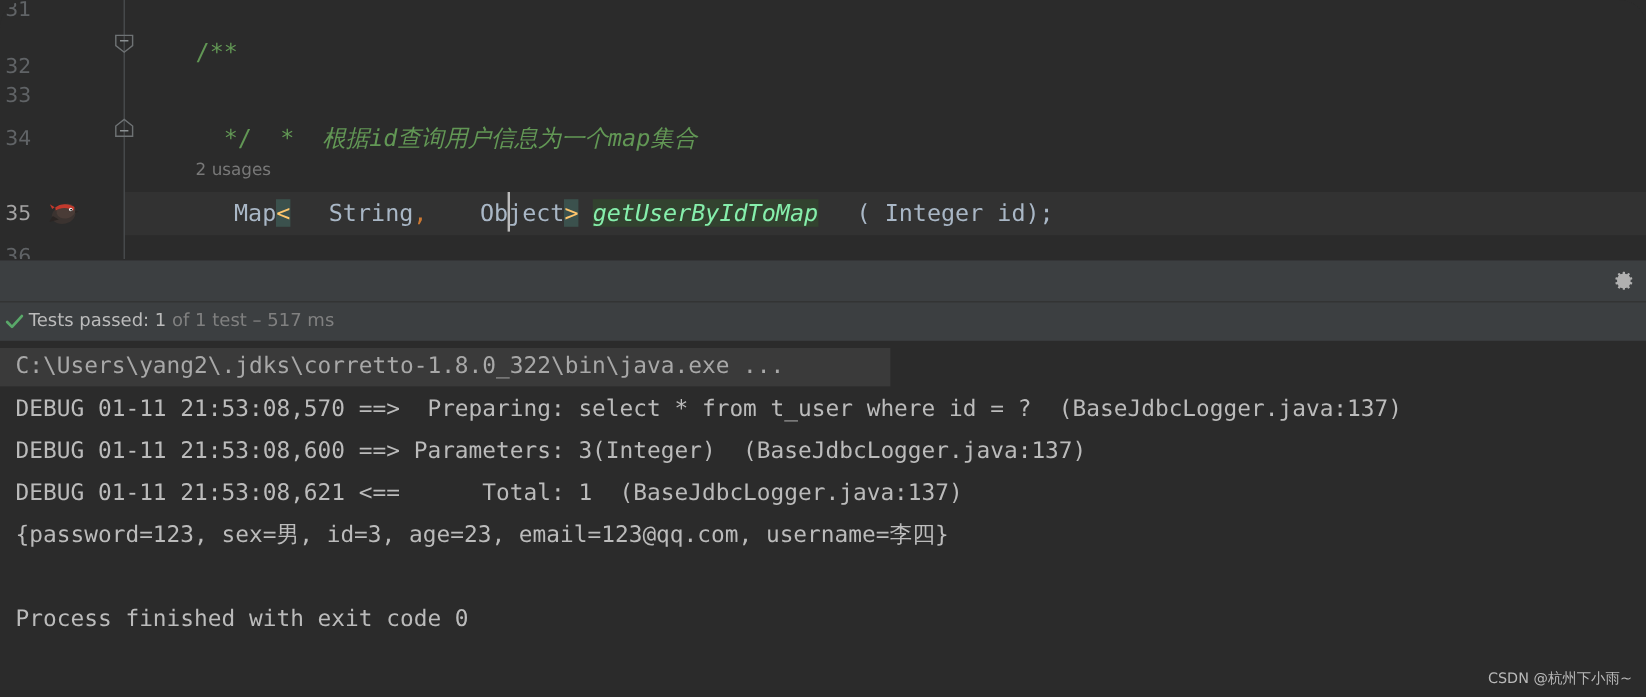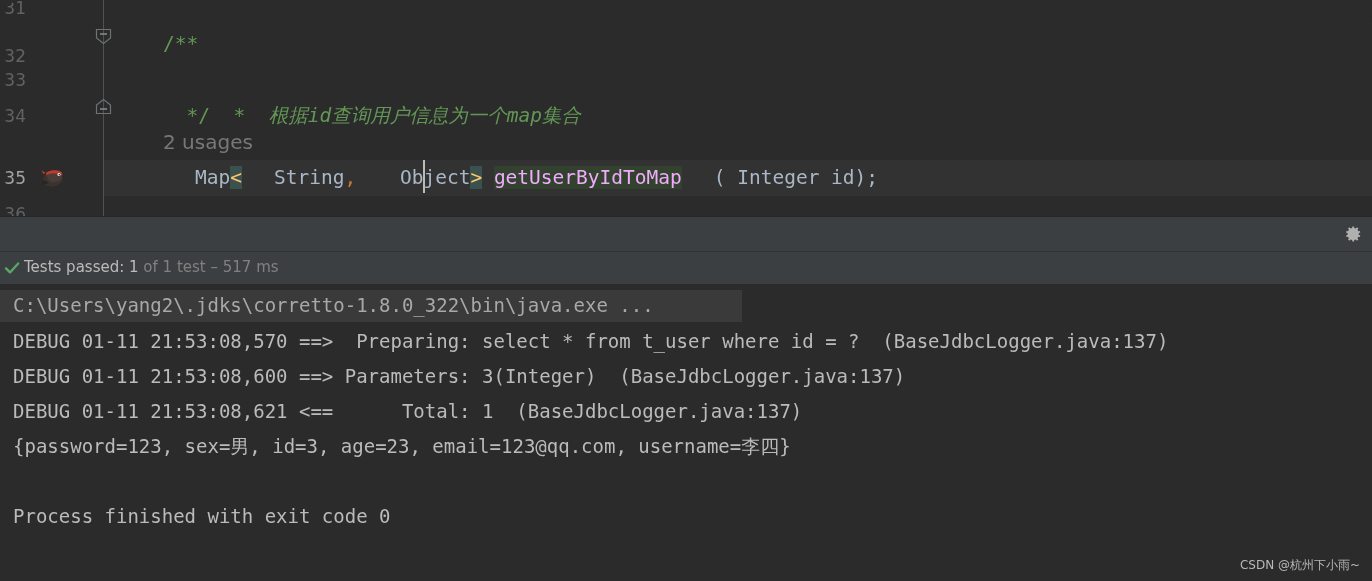--- a/index.html
+++ b/index.html
@@ -95,34 +95,35 @@
     height: 36px;
     background: #323232;
   }
   .cm { color: #629755; }
   .usages {
     position: absolute;
     left: 163px;
     height: 36px;
     line-height: 36px;
     font-family: "DejaVu Sans", sans-serif;
-    font-size: 20px;
+    font-size: 14px;
     color: #787878;
     white-space: pre;
   }
   .type { color: #a9b7c6; margin-left: 32px; }
   .punct { color: #cc7832; }
   .brace-hl {
     background: #3b514d;
     color: #ffc66d;
   }
   .method-name {
     background: #32422f;
-    color: #f0abfc;
+    color: #86efac;
     position: relative;
+    font-style: italic;
   }
   .squiggle {
     position: absolute;
     left: 424px;
     top: 191px;
     width: 205px;
     height: 4px;
     overflow: hidden;
   }
   .caret {

